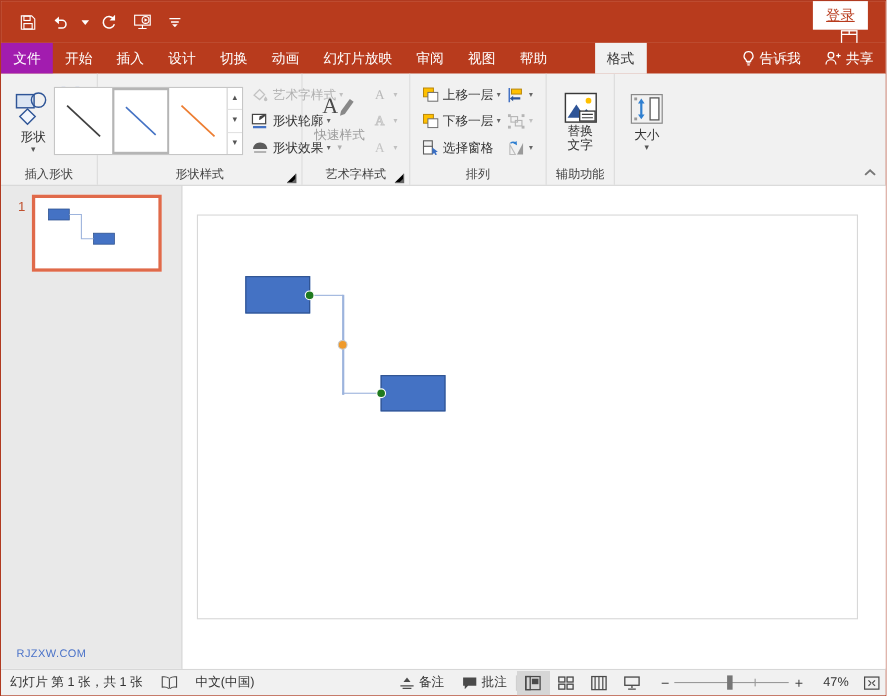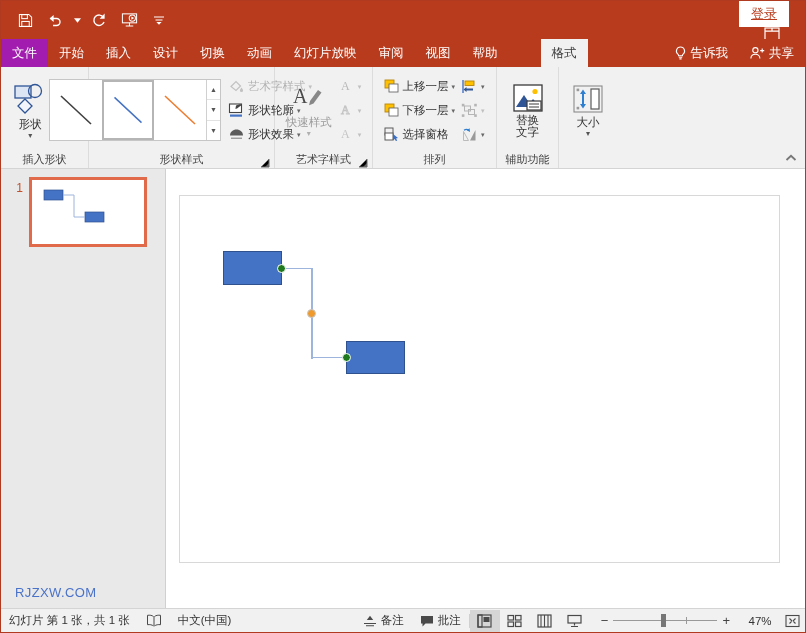--- a/index.html
+++ b/index.html
@@ -136,21 +136,21 @@
     padding: 8px 0 0 0; position: relative; flex: 0 0 165px;
   }
   .thumb-row { display: flex; align-items: flex-start; padding-left: 8px; }
   .thumb-num { font-size: 12px; color: #c0502e; width: 14px; text-align: right; margin-right: 6px; margin-top: 4px; }
   .thumb {
     width: 118px; height: 70px; background: #fff;
     border: 3px solid #e06a4a; position: relative;
   }
   .watermark {
     position: absolute; left: 14px; bottom: 8px;
-    font-size: 13px; color: #4a72c8; letter-spacing: .4px;
+    font-size: 10px; color: #4a72c8; letter-spacing: .4px;
   }
 
   .canvaspane {
     flex: 1; background: #fff; position: relative; overflow: hidden;
   }
   .slide {
     position: absolute; left: 13px; top: 26px;
     width: 601px; height: 368px; background: #fff;
     border: 1px solid #d8d8d8;
   }

